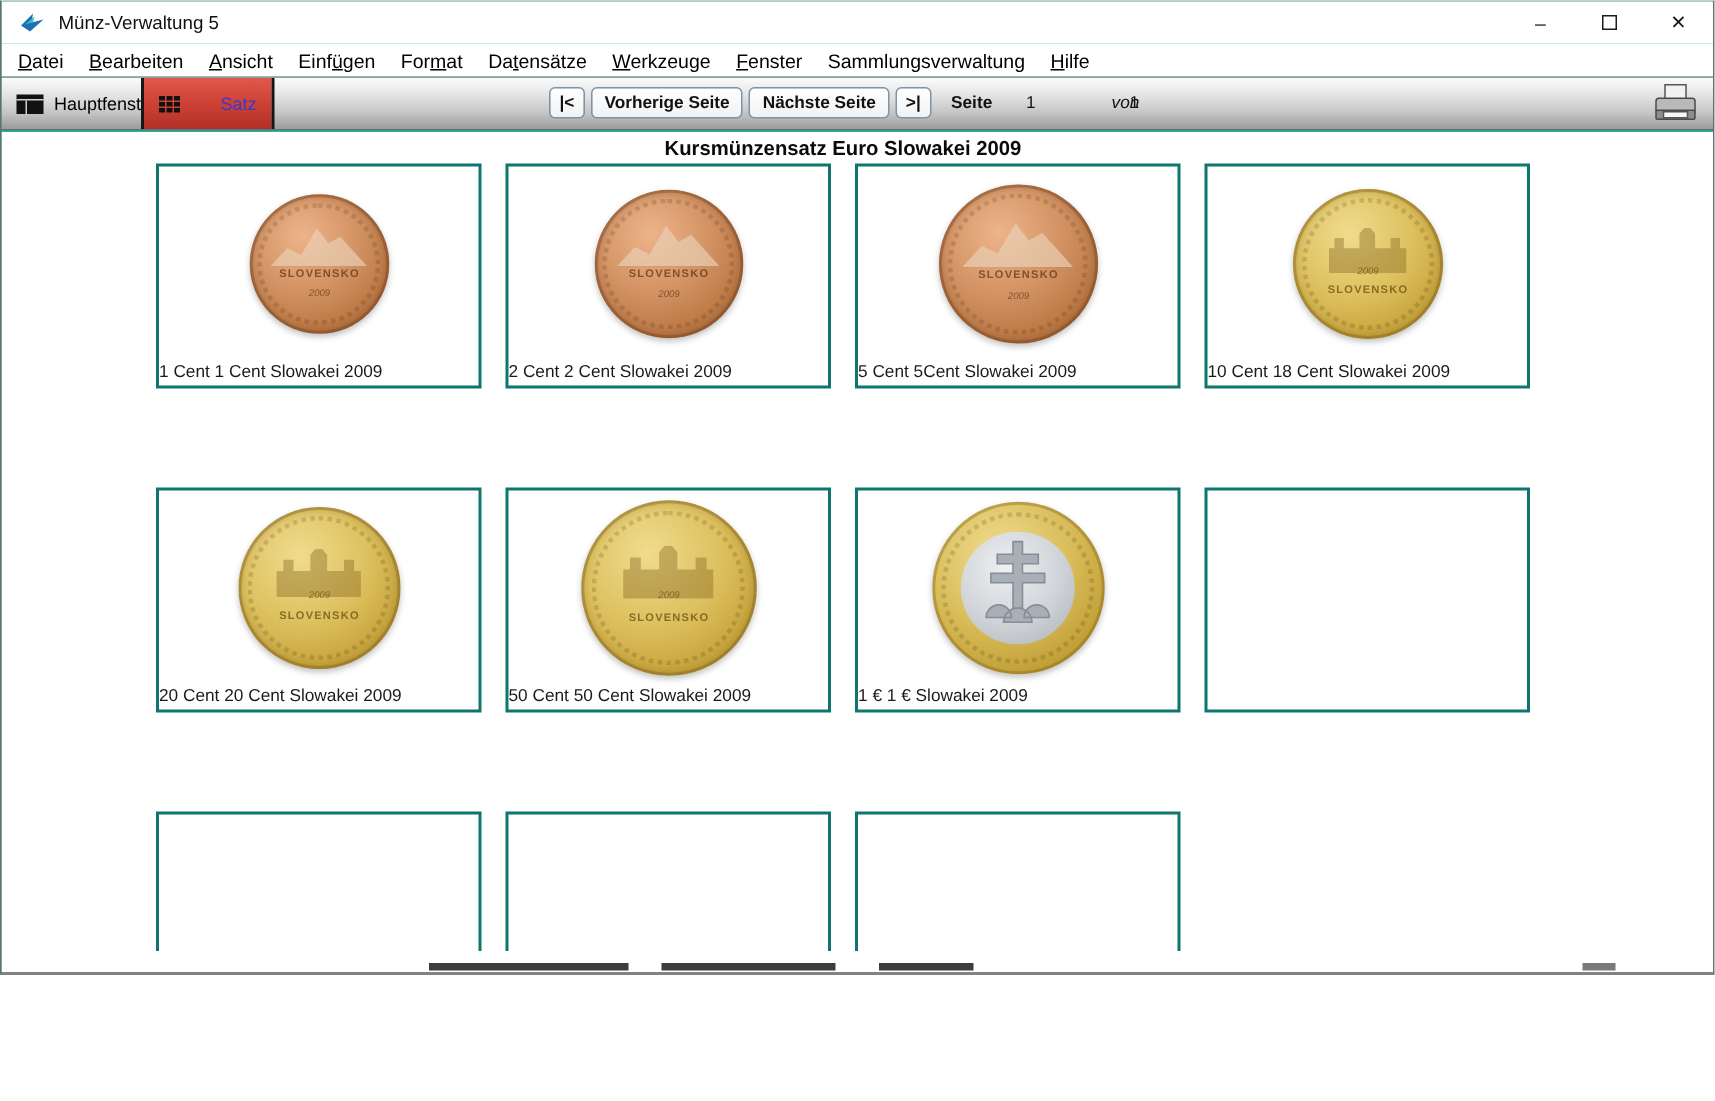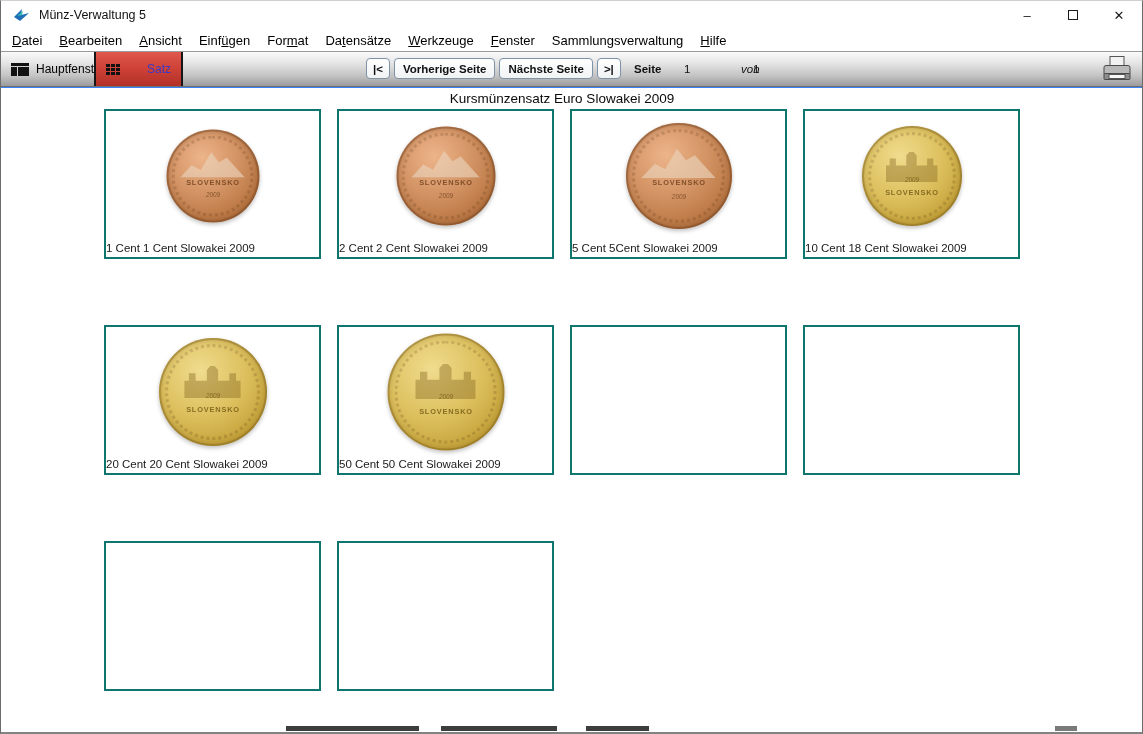--- a/index.html
+++ b/index.html
@@ -1,19 +1,19 @@
 <!DOCTYPE html>
 <html><head>
 <meta charset="utf-8">
 <style>
   * { margin:0; padding:0; box-sizing:border-box; }
   html,body { background:#fff; }
   body { font-family:"Liberation Sans","DejaVu Sans",sans-serif; }
   .window {
-    position:relative; width:1143px; height:734px; background:#3b82f6; overflow:hidden;
+    position:relative; width:1143px; height:650px; background:#14b8a6; overflow:hidden;
     border-left:1px solid #6b6b6b; border-right:1px solid #6b6b6b;
     border-top:1px solid #cfcfcf; border-bottom:2px solid #828282;
   }
   
   .titlebar { position:absolute; top:0; left:0; right:0; height:28px; background:#fff; }
   .app-icon { position:absolute; left:12px; top:6px; width:18px; height:16px; }
   .title-text { position:absolute; left:38px; top:7px; font-size:12.5px; color:#111; }
   .win-controls { position:absolute; right:0; top:0; height:28px; display:flex; }
   .win-btn { width:46px; height:28px; display:flex; align-items:center; justify-content:center;
              color:#1a1a1a; font-size:13px; cursor:default; }
@@ -48,21 +48,21 @@
   .navbtn.small { padding:0 6px; }
   .page-status { position:absolute; top:0; height:34px; font-size:11.5px; color:#111; }
   .ps-label { position:absolute; left:633px; top:11px; font-weight:bold; }
   .ps-cur   { position:absolute; left:683px; top:11px; }
   .ps-von   { position:absolute; left:740px; top:11px;font-style:italic; }
   .ps-total { position:absolute; left:752px; top:11px; }
   .printer { position:absolute; right:8px; top:2px; width:34px; height:31px; }
   
   .content { position:absolute; top:87px; left:0; right:0; bottom:14px; background:#fff; }
   .page-title { position:absolute; top:3px; left:103px; width:916px; text-align:center;
-                font-size:13.5px; font-weight:normal; color:#0a0a0a; }
+                font-size:13.5px; font-weight:bold; color:#0a0a0a; }
   .grid { position:absolute; left:103px; top:21px; display:grid;
           grid-template-columns:repeat(4,217px); grid-template-rows:150px 150px 150px;
           column-gap:16px; row-gap:66px; }
   .cell { position:relative; border:2px solid #0f766e; background:#fff; }
   .coin-label { position:absolute; left:0; right:0; bottom:3px; 
                 font-size:11.5px; color:#1a1a1a; white-space:nowrap; }
   
   .coin { position:absolute; left:50%; top:65px; transform:translate(-50%,-50%);
           border-radius:50%; box-shadow:0 2px 4px rgba(0,0,0,.25); }
   .coin::before { content:''; position:absolute; inset:6%; border-radius:50%;
@@ -239,20 +239,30 @@
         <div class="coin coin-gold" style="width: 117px; height: 117px;">
 
           <div class="motif motif-castle"></div>
 
           <div class="inscription">SLOVENSKO</div>
           <div class="year">2009</div>
         </div>
         <div class="coin-label">50 Cent 50 Cent Slowakei 2009</div>
       </div>
 
+      <div class="cell">
+        <div class="coin coin-euro1" style="width: 115px; height: 115px;">
+
+          <svg class="motif motif-cross" viewBox="0 0 48 56">
+              <path d="M21 2 h6 v8 h10 v6 h-10 v6 h14 v6 h-14 v16 h-6 v-16 h-14 v-6 h14 v-6 h-10 v-6 h10 z M12 42 a8 8 0 0 1 8 8 h-16 a8 8 0 0 1 8 -8 z M36 42 a8 8 0 0 1 8 8 h-16 a8 8 0 0 1 8 -8 z M24 44 a9 9 0 0 1 9 9 h-18 a9 9 0 0 1 9 -9 z"></path>
+            </svg>
+
+        </div>
+        <div class="coin-label">1 € 1 € Slowakei 2009</div>
+      </div>
 
 
       <div class="cell"></div>
       <div class="cell"></div>
       <div class="cell"></div>
       <div class="cell"></div>
     </div>
   </div>
 
   <div class="statusbar">

